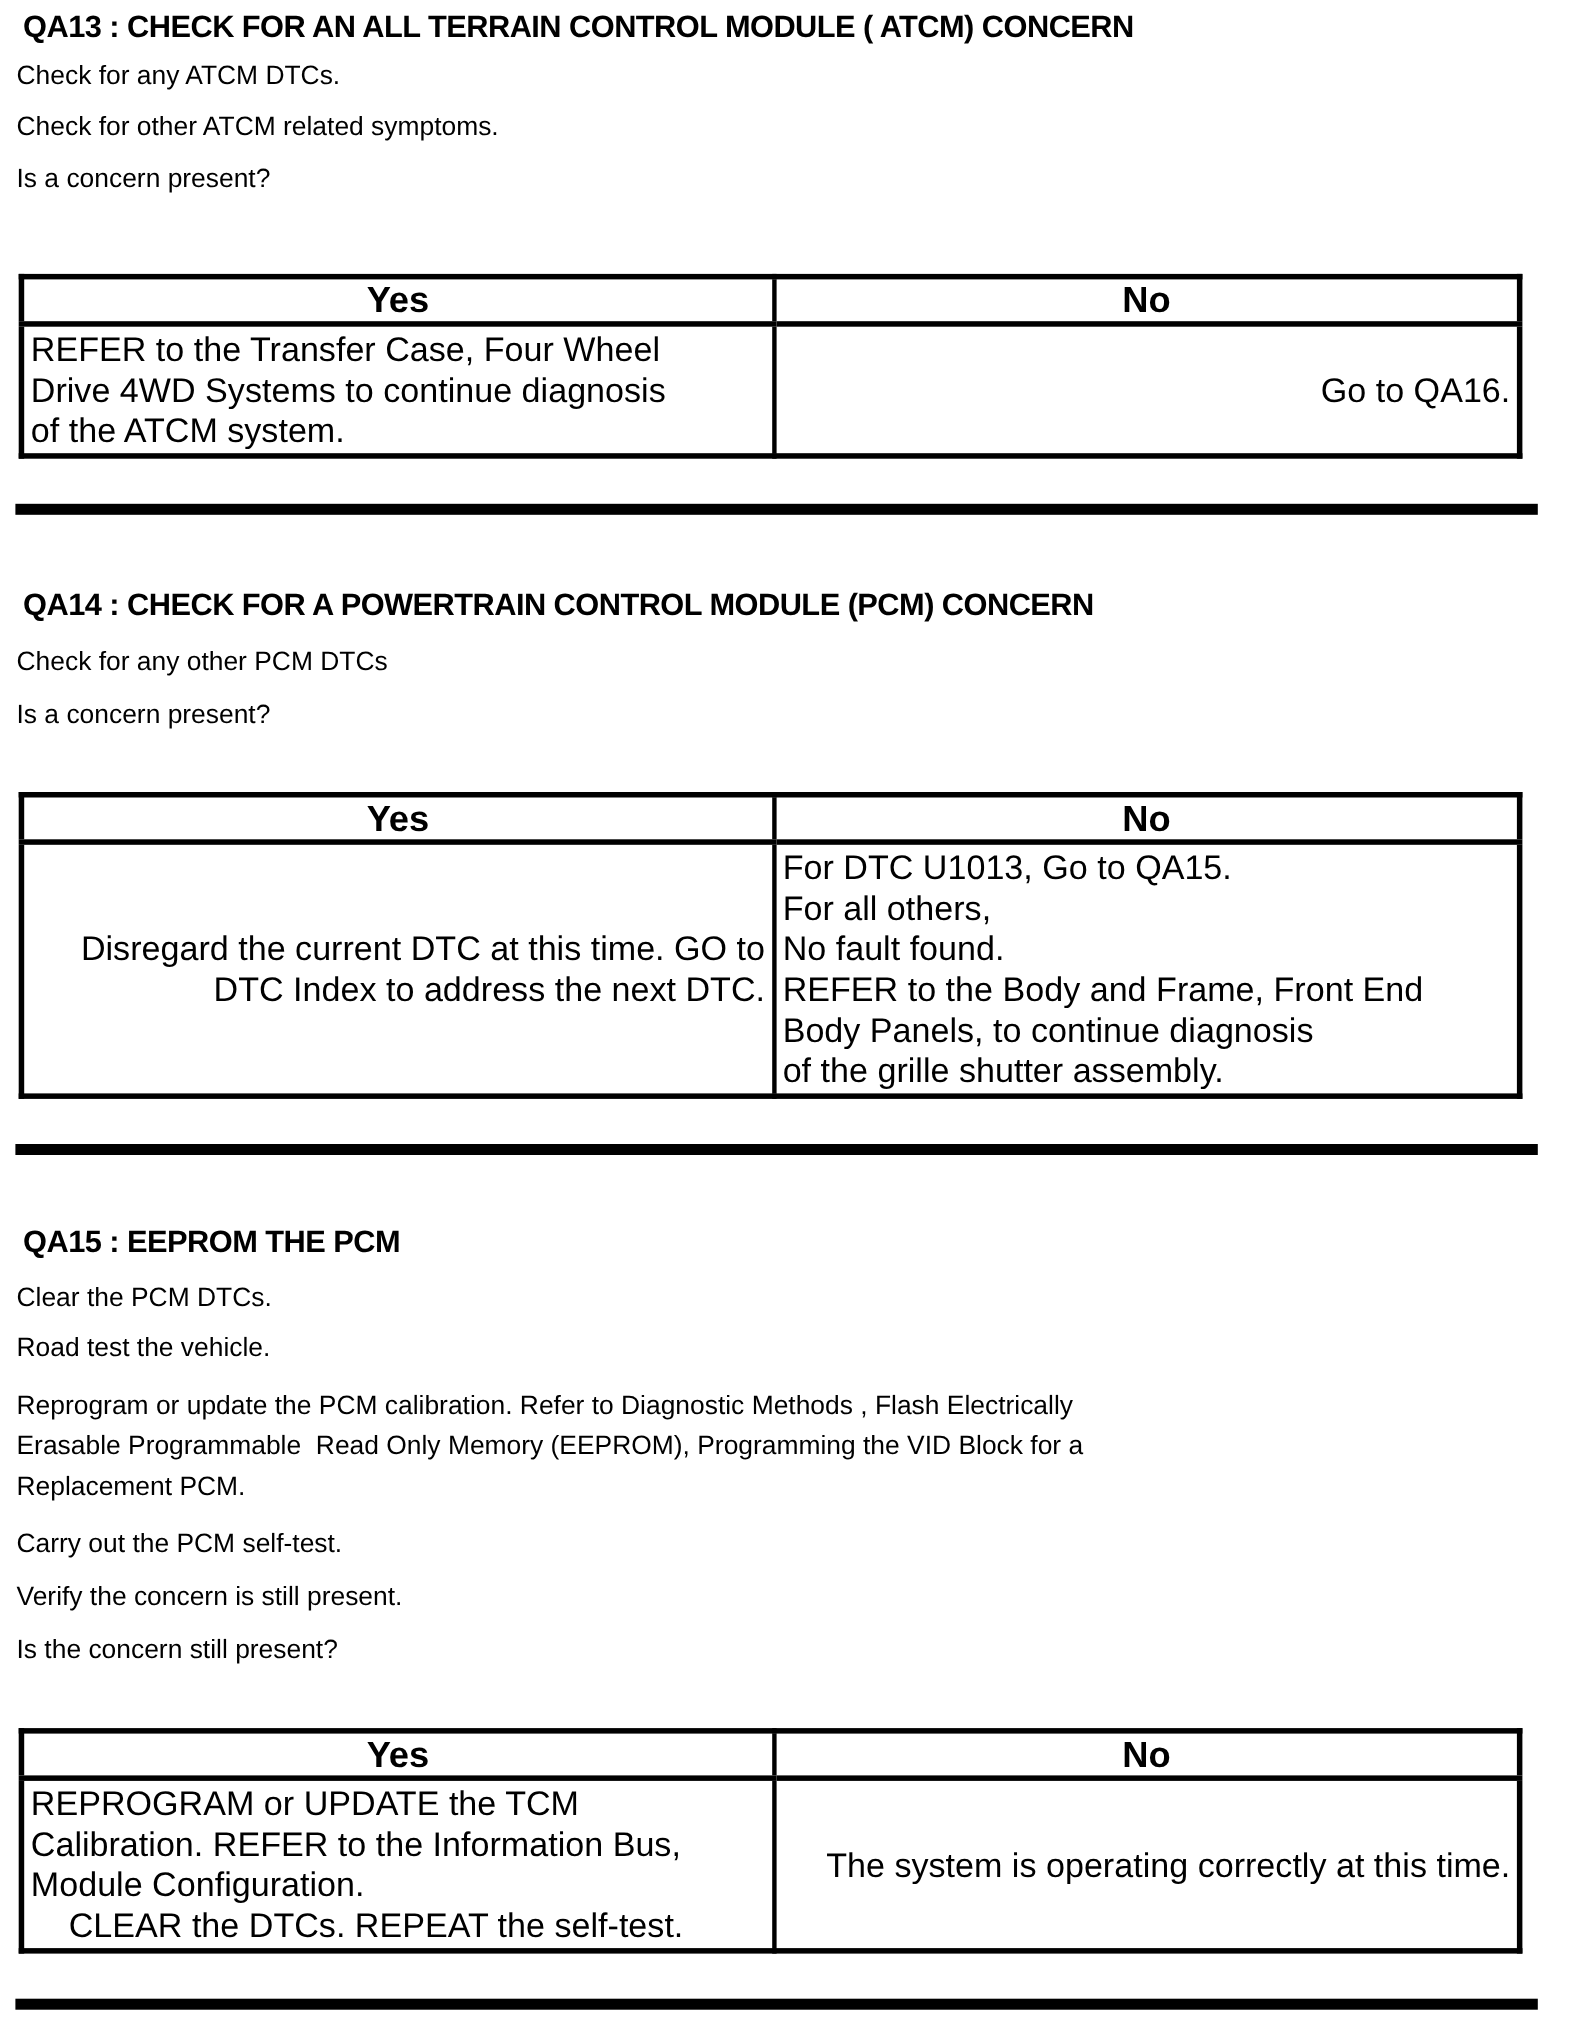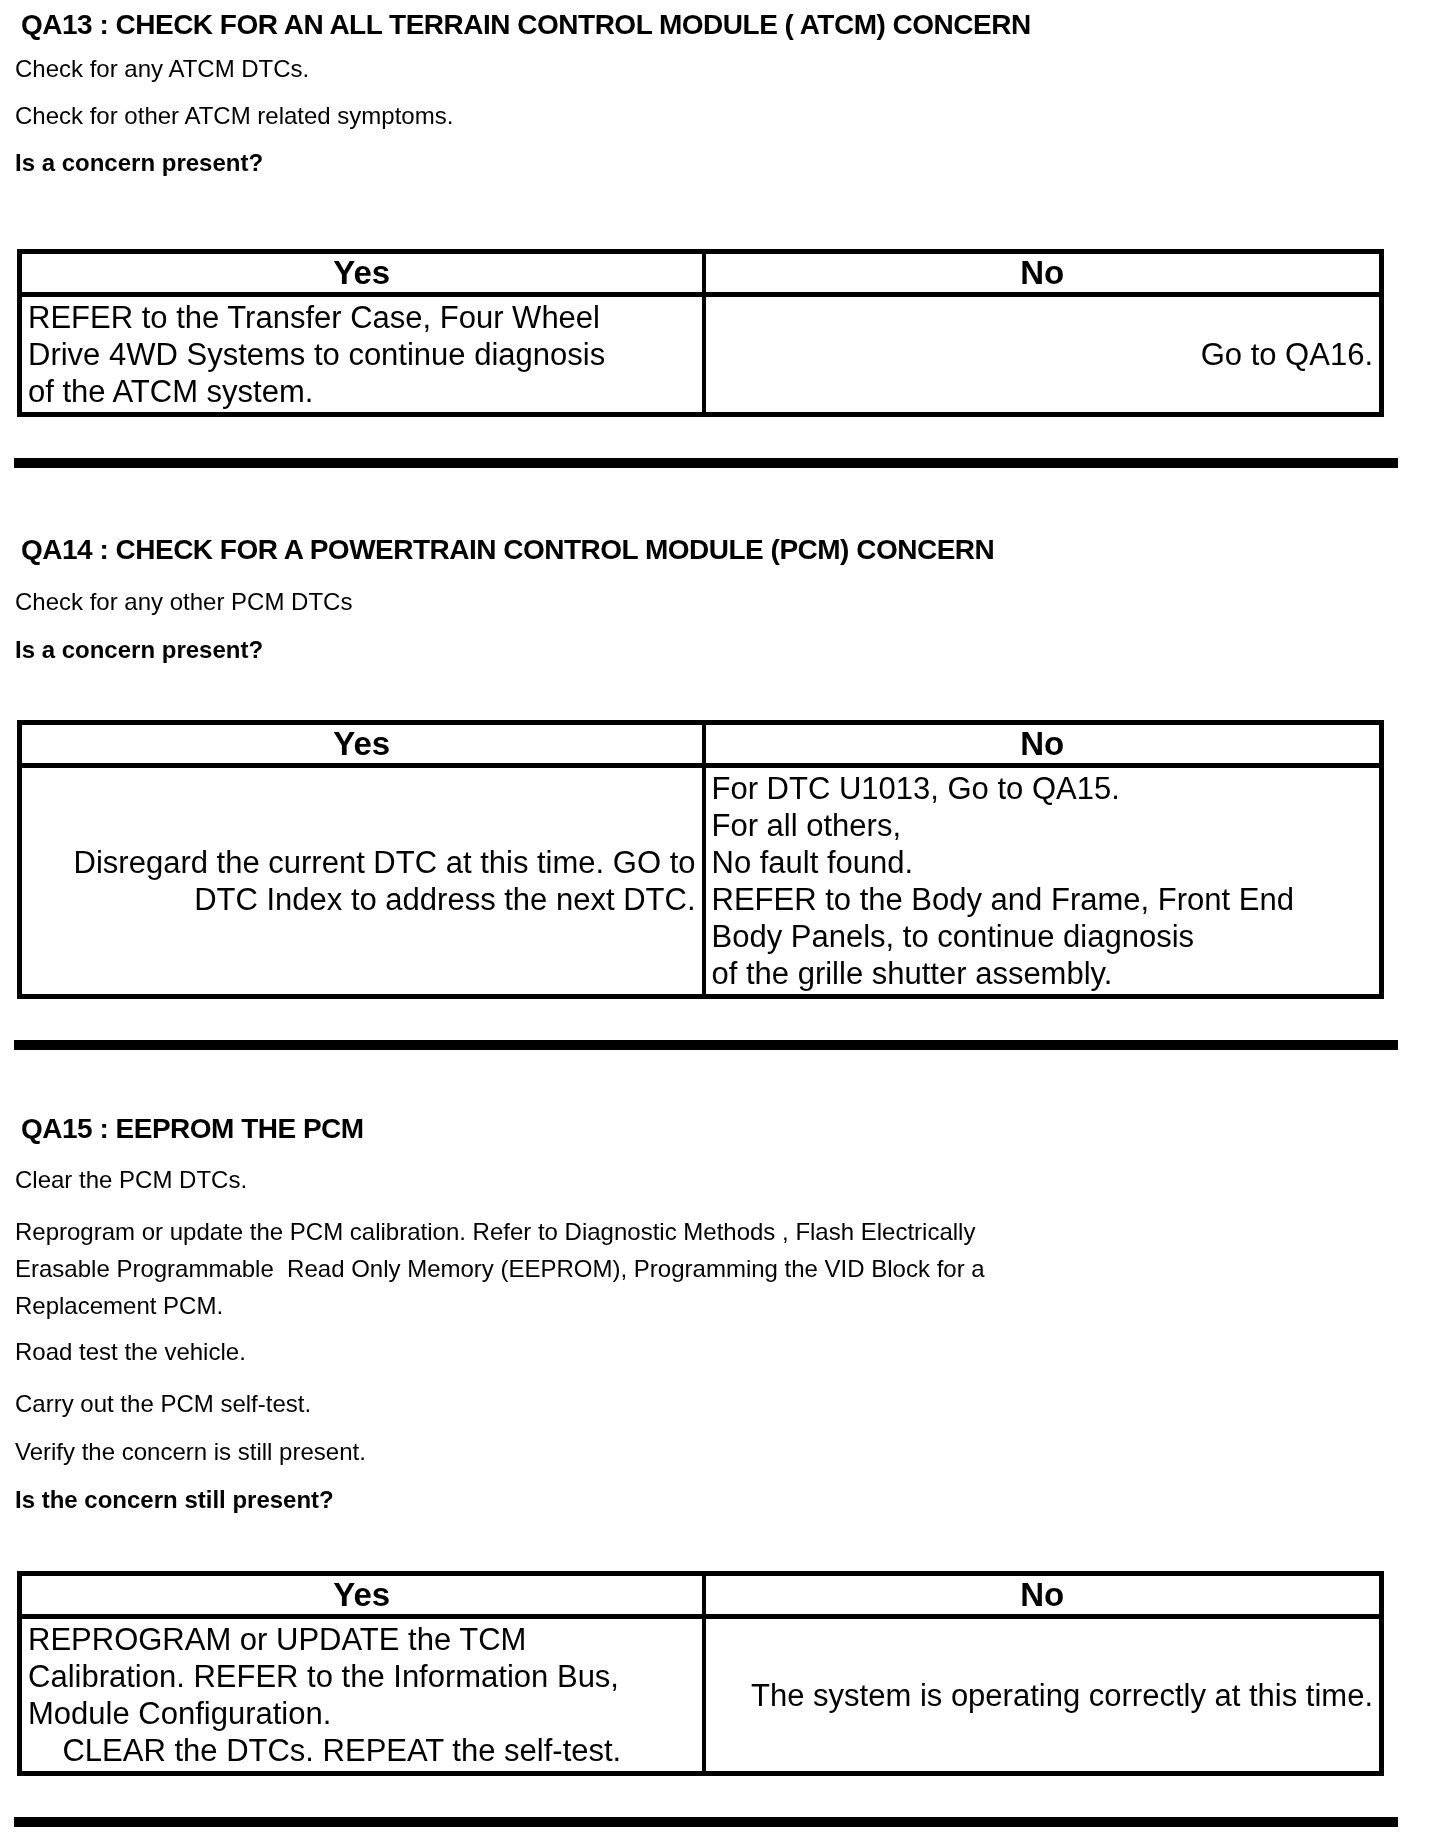--- a/index.html
+++ b/index.html
@@ -24,21 +24,21 @@
     letter-spacing: -0.5px;
     white-space: pre-wrap;
   }
   .body-line {
     margin: 0 18px 0 15px;
     font-size: 24px;
     line-height: 37px;
     white-space: pre-wrap;
   }
   .q {
-    font-weight: bold;
+    font-weight: normal;
   }
   .qtable {
     border-collapse: collapse;
     table-layout: fixed;
     margin-left: 17px;
     width: 1367px;
     border: 5px solid #000;
     padding-left: 25px;
   }
   .qtable th {
@@ -133,24 +133,24 @@
         </tr>
       </tbody>
     </table>
 
     <div class="rule" style="margin-top:41px"></div>
   </section>
 
   <section>
     <h2 class="sec-heading" style="margin-top:62px">QA15 : EEPROM THE PCM</h2>
     <p class="body-line" style="margin-top:15px">Clear the PCM DTCs.</p>
+    <p class="body-line" style="margin-top:9px">Road test the vehicle.</p>
     <p class="body-line" style="margin-top:15px">Reprogram or update the PCM calibration. Refer to Diagnostic Methods , Flash Electrically
 Erasable Programmable  Read Only Memory (EEPROM), Programming the VID Block for a
 Replacement PCM.</p>
-    <p class="body-line" style="margin-top:9px">Road test the vehicle.</p>
     <p class="body-line" style="margin-top:15px">Carry out the PCM self-test.</p>
     <p class="body-line" style="margin-top:11px">Verify the concern is still present.</p>
     <p class="body-line q" style="margin-top:11px">Is the concern still present?</p>
 
     <table class="qtable" style="margin-top:53px">
       <colgroup>
           <col style="width:684px">
           <col>
         </colgroup>
       <thead>

